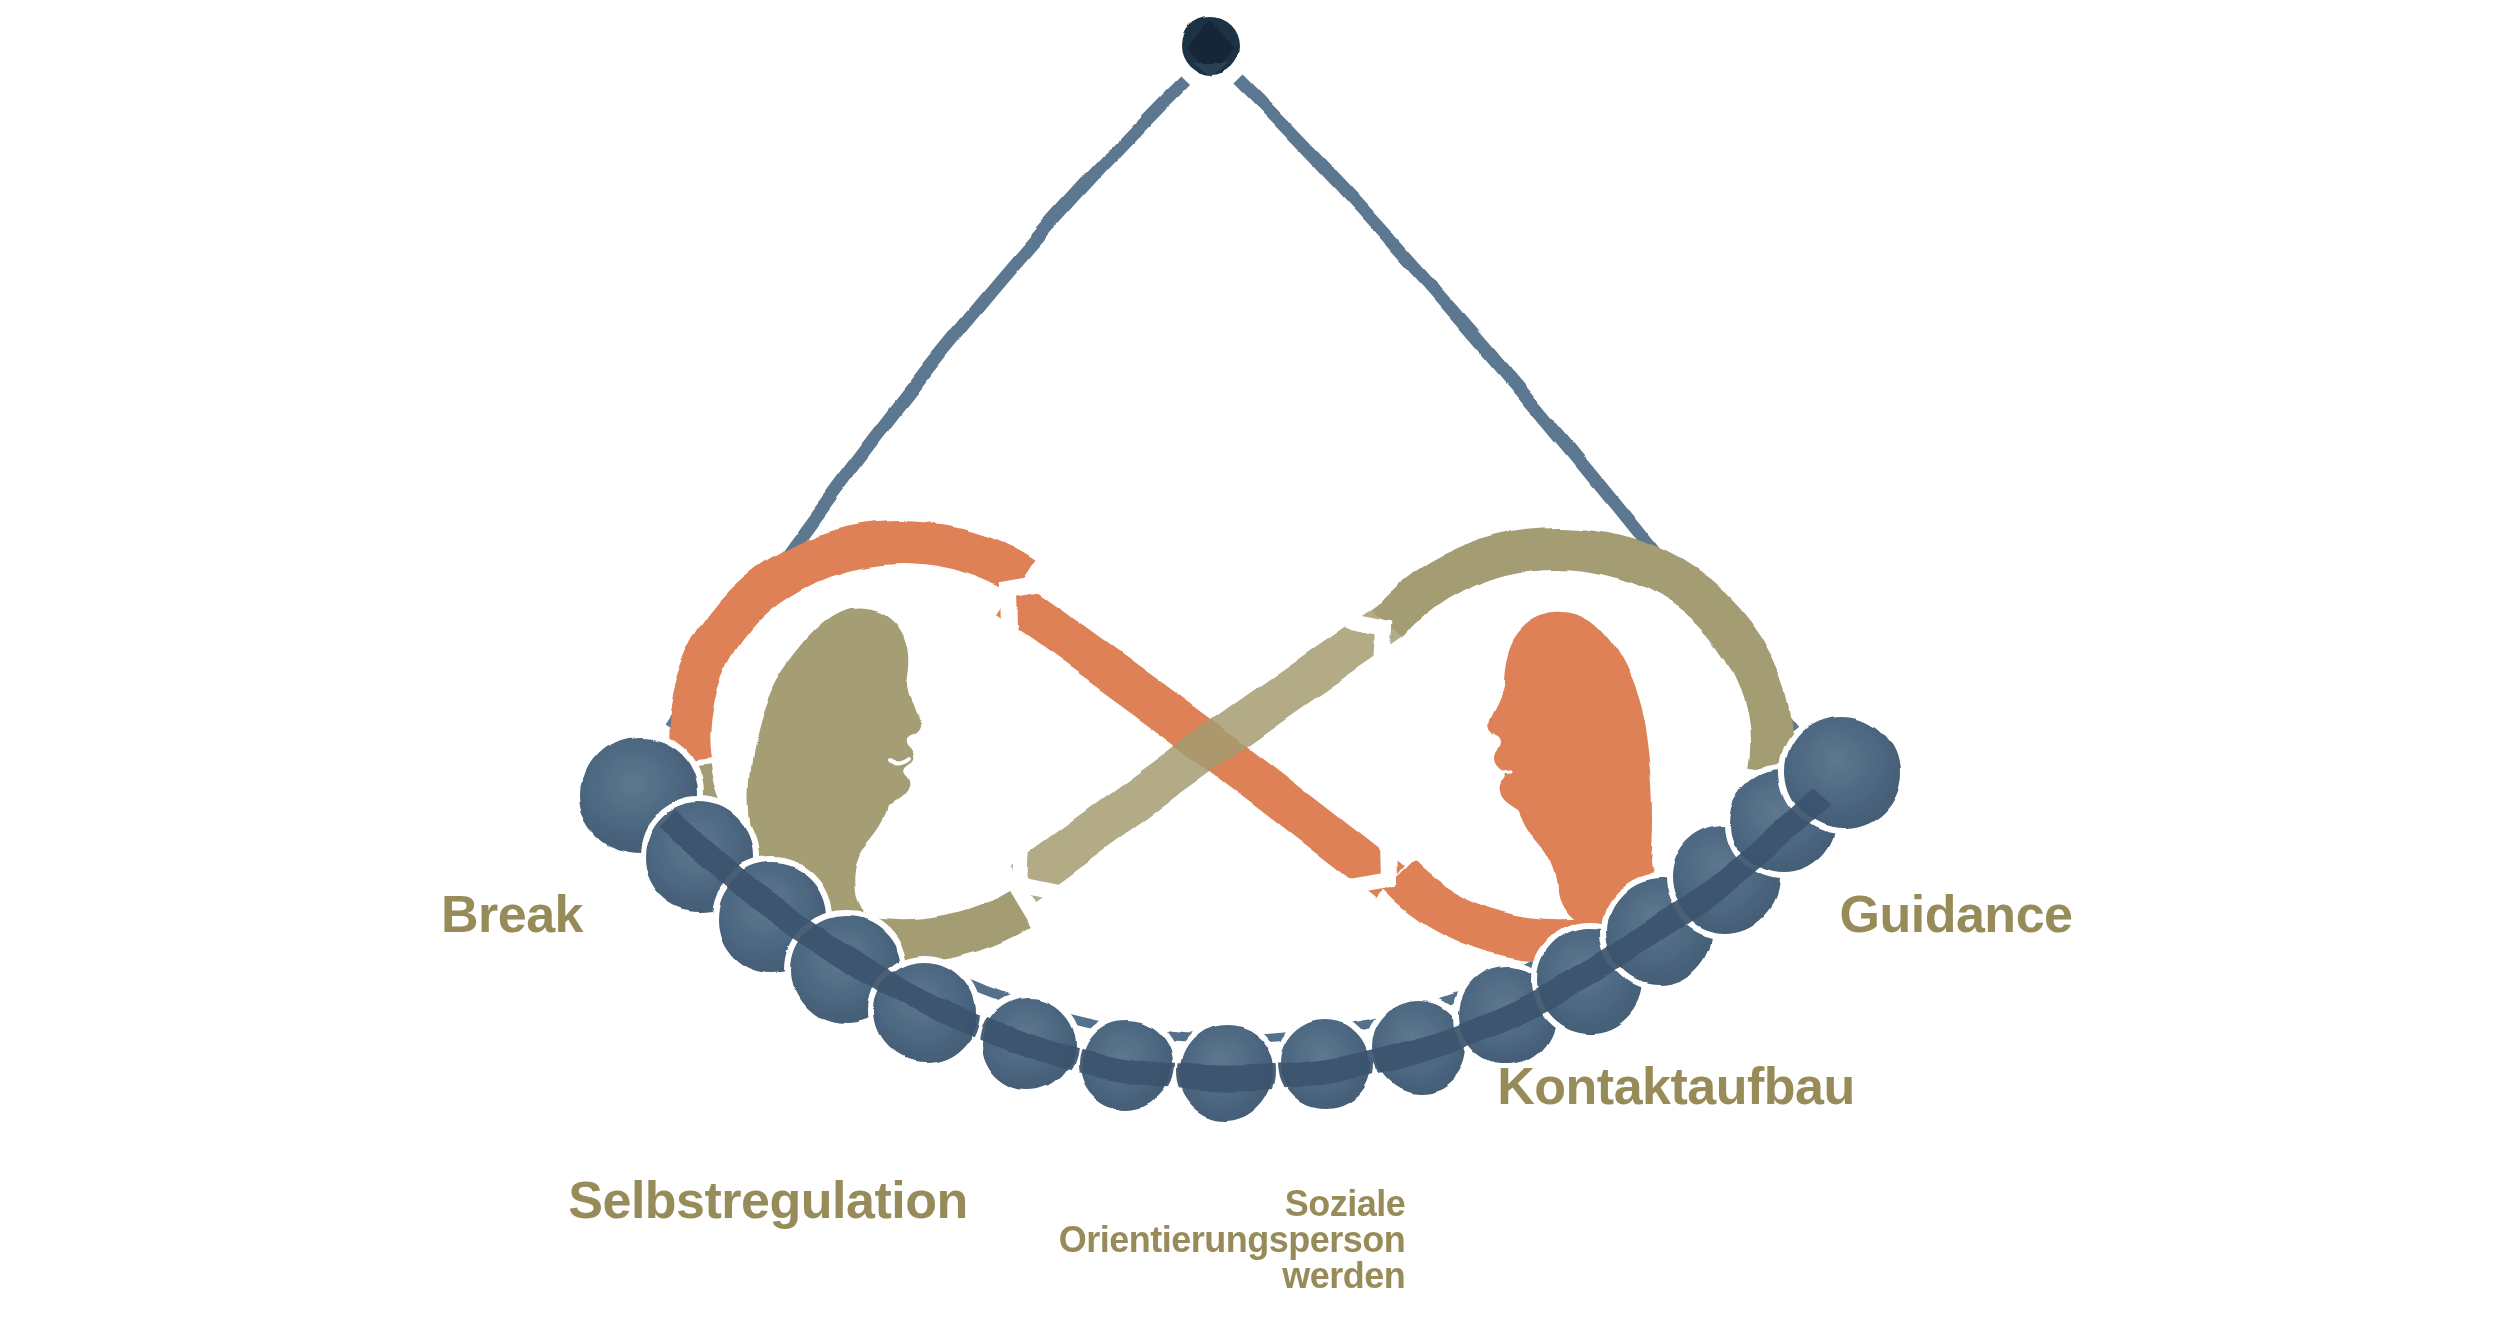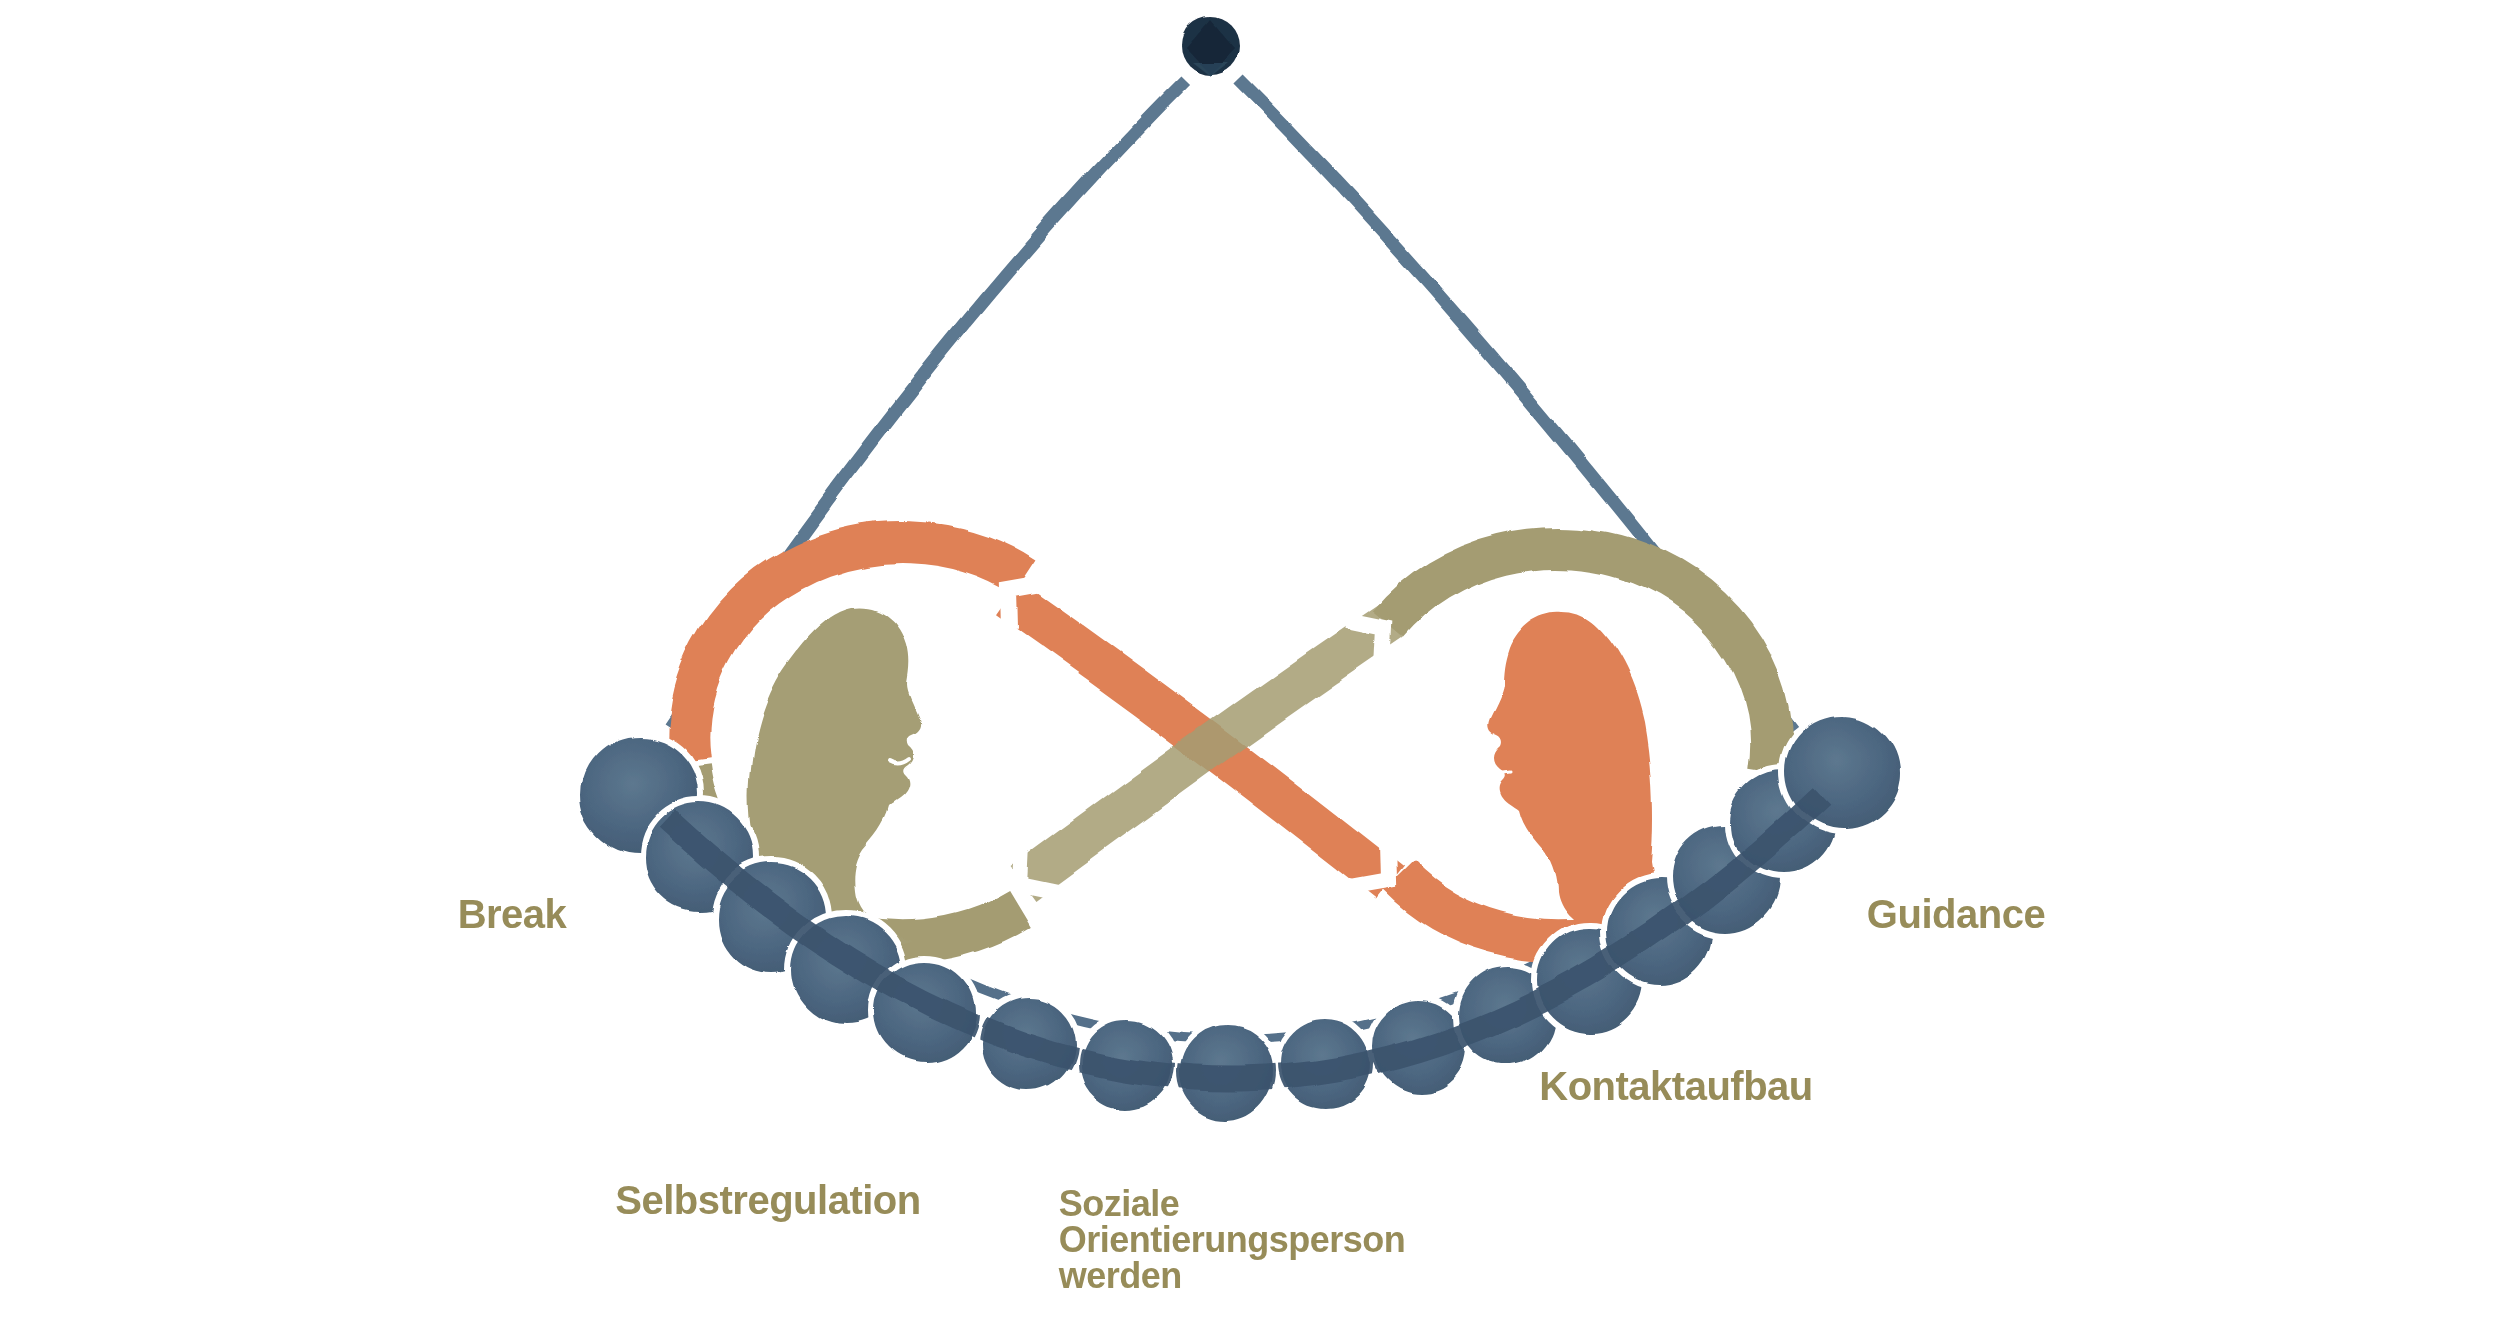--- a/index.html
+++ b/index.html
@@ -1,21 +1,21 @@
 <!DOCTYPE html>
 <html><head>
 <meta charset="utf-8">
 <style>
   html,body{margin:0;padding:0;background:#ffffff;}
   #stage{position:relative;width:2500px;height:1318px;background:#ffffff;overflow:hidden;
          font-family:"Liberation Sans","DejaVu Sans",sans-serif;}
   #artwork{position:absolute;left:0;top:0;}
   .lbl{position:absolute;transform:translate(-50%,-50%);color:#978c59;font-weight:700;
-       font-size:40px;letter-spacing:-0.5px;white-space:nowrap;}
-  .lbl-center{font-size:36px;line-height:36px;text-align:left;white-space:normal;}
+       font-size:52px;letter-spacing:-0.5px;white-space:nowrap;}
+  .lbl-center{font-size:36px;line-height:36px;text-align:right;white-space:normal;}
   .lbl-center span{display:block;}
 </style>
 </head>
 <body>
 
 <div id="stage">
 
   <svg id="artwork" width="2500" height="1318" viewBox="0 0 2500 1318">
     <defs>
       <radialGradient id="beadg" cx="45%" cy="40%" r="70%">

